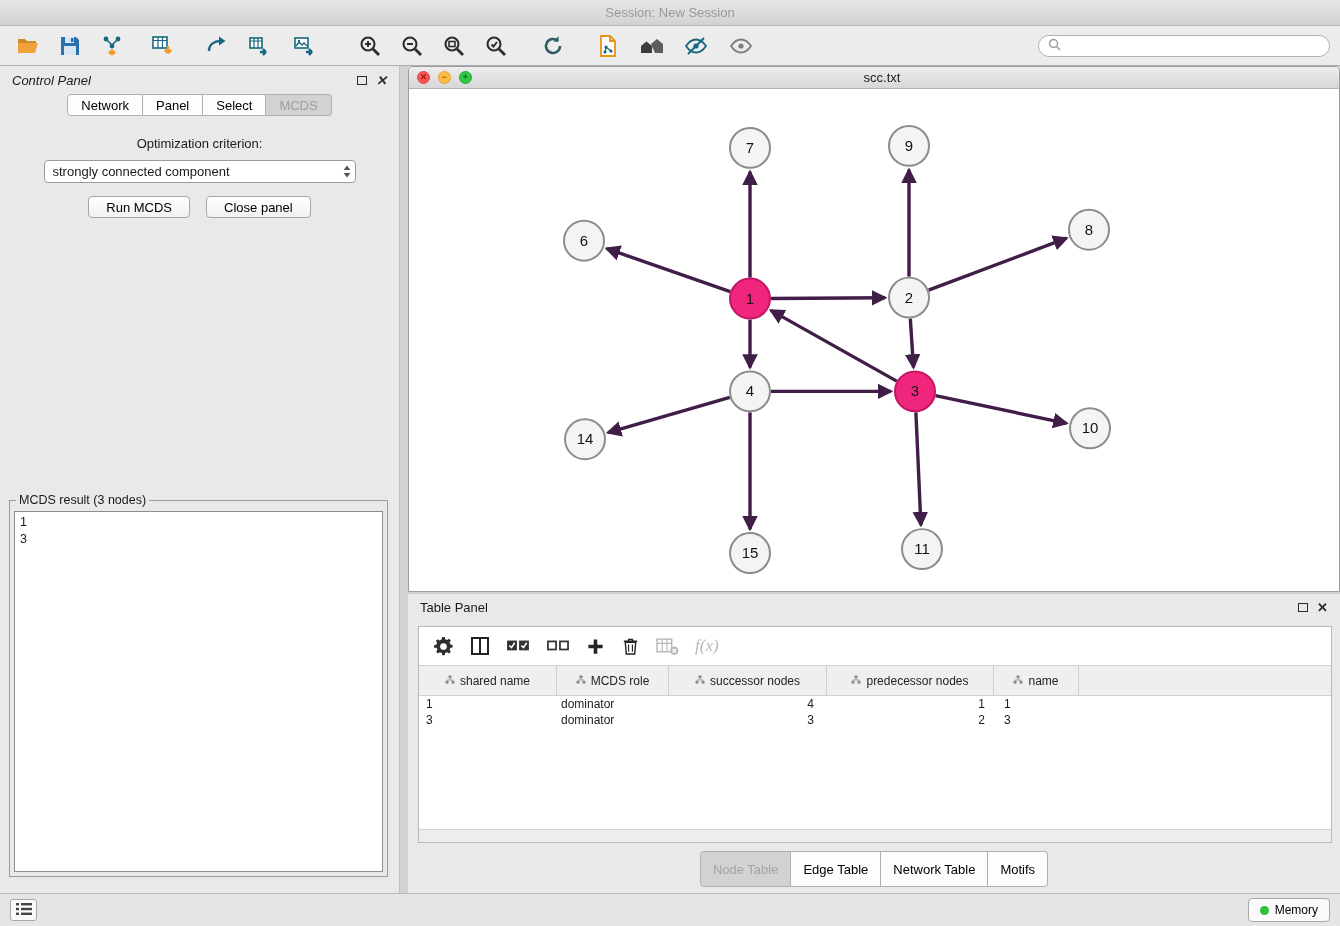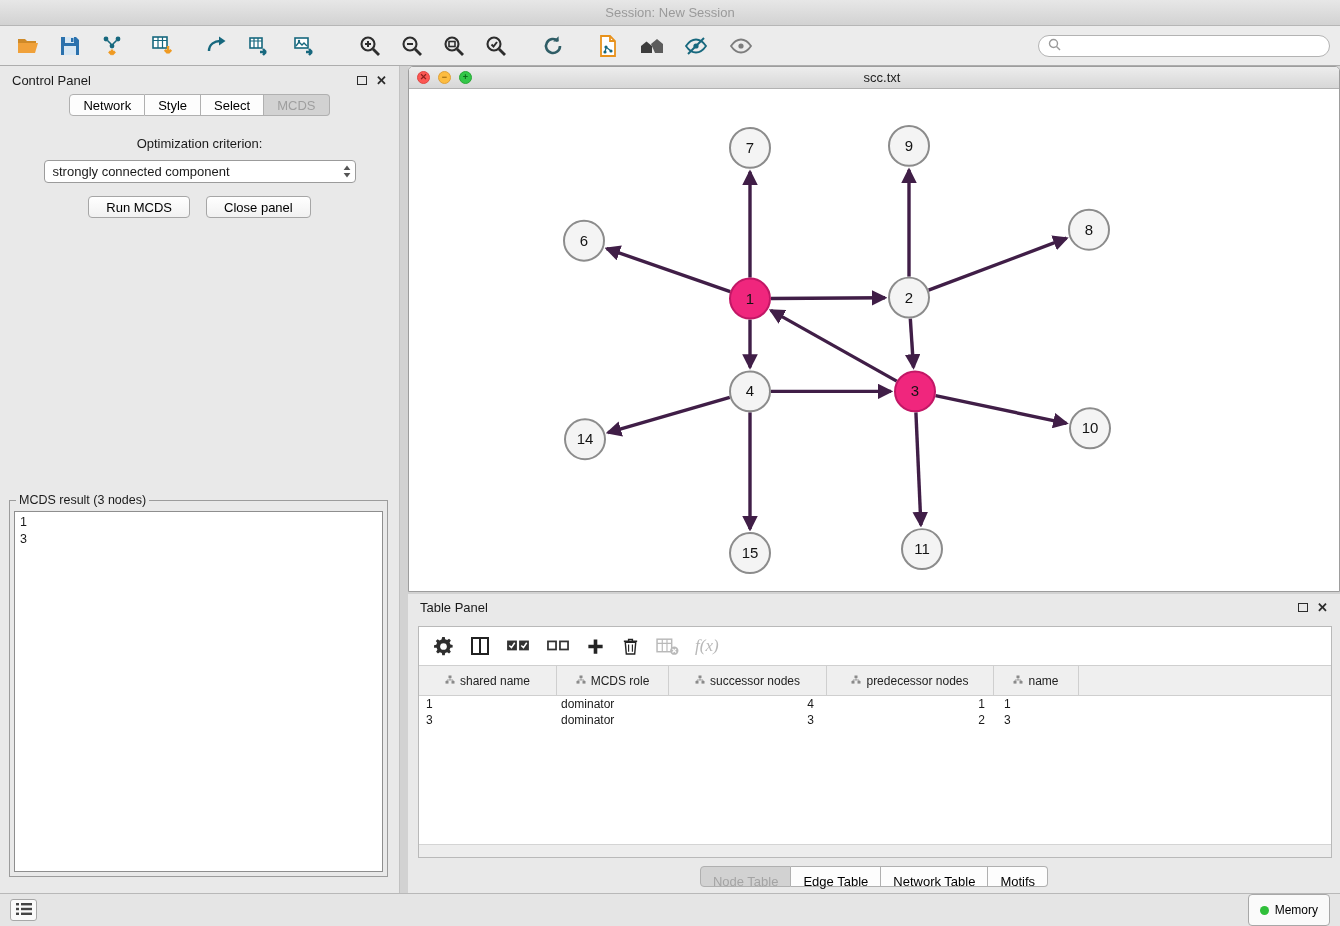--- a/index.html
+++ b/index.html
@@ -32,21 +32,21 @@
     border-radius:12px; display:flex; align-items:center; padding:0 9px; gap:5px; }
   .search input { border:none; outline:none; background:transparent; flex:1; font-size:12px;
     font-family:"Liberation Sans",sans-serif; }
 
   
   .main { flex:1; display:flex; min-height:0; }
 
   
   .control-panel { width:400px; flex:0 0 auto; background:#e9e9e9; position:relative;
     border-right:1px solid #c2c2c2; }
-  .cp-header { height:28px; display:flex; align-items:center; padding:0 12px; font-size:13px; }
+  .cp-header { height:28px; display:flex; align-items:center; padding:0 12px; font-size:13px;font-style:italic; }
   .win-controls { margin-left:auto; display:flex; align-items:center; gap:9px; }
   .float-ic { width:10px; height:9px; border:1.6px solid #2c2c2c; display:inline-block; }
   .close-ic { font-size:13px; font-weight:bold; color:#2c2c2c; line-height:1; }
   .cp-tabs { display:flex; justify-content:center; }
   .cp-tab { font-size:13px; height:22px; padding:0 13px; background:#fdfdfd; border:1px solid #b0b0b0;
     border-left-width:0; cursor:default; font-family:"Liberation Sans",sans-serif; }
   .cp-tab:first-child { border-left-width:1px; border-radius:4px 0 0 4px; }
   .cp-tab:last-child { border-radius:0 4px 4px 0; }
   .cp-tab.active { background:#d2d2d2; color:#9f9f9f; }
   .opt-label { text-align:center; margin-top:20px; font-size:13px; }
@@ -101,32 +101,32 @@
   .dt-row { display:grid; grid-template-columns:138px 112px 158px 167px 85px minmax(0,1fr); height:16px; }
   .dt-td { font-size:12px; display:flex; align-items:center; overflow:hidden; white-space:nowrap; }
   .dt-td.c0 { padding-left:7px; }
   .dt-td.c1 { padding-left:4px; }
   .dt-td.c2 { justify-content:flex-end; padding-right:13px; }
   .dt-td.c3 { justify-content:flex-end; padding-right:9px; }
   .dt-td.c4 { padding-left:10px; }
   .dt-body { flex:1; min-height:0; background:#fff; }
   .hscroll { height:13px; flex:0 0 auto; background:#ededed; border-top:1px solid #d4d4d4; }
   .tp-tabs { display:flex; justify-content:center; margin:8px 0 6px; flex:0 0 auto; }
-  .tp-tab { font-size:13px; height:21px; padding:7px 12px; background:#fdfdfd; border:1px solid #b0b0b0;
+  .tp-tab { font-size:13px; height:36px; padding:7px 12px; background:#fdfdfd; border:1px solid #b0b0b0;
     border-left-width:0; cursor:default; font-family:"Liberation Sans",sans-serif; }
   .tp-tab:first-child { border-left-width:1px; border-radius:4px 0 0 4px; }
   .tp-tab:last-child { border-radius:0 4px 4px 0; }
   .tp-tab.active { background:#d2d2d2; color:#a4a4a4; }
 
   
   .statusbar { height:33px; flex:0 0 auto; background:#e5e5e5; border-top:1px solid #b8b8b8;
     display:flex; align-items:center; padding:0 10px; }
   .list-btn { width:27px; height:22px; background:#fafafa; border:1px solid #a8a8a8; border-radius:3px;
     display:flex; align-items:center; justify-content:center; cursor:default; }
-  .memory-btn { margin-left:auto; height:32px; background:#fafafa; border:1px solid #a8a8a8;
+  .memory-btn { margin-left:auto; height:24px; background:#fafafa; border:1px solid #a8a8a8;
     border-radius:4px; display:flex; align-items:center; gap:6px; padding:0 11px; font-size:12px;
     font-family:"Liberation Sans",sans-serif; }
   .mem-dot { width:9px; height:9px; border-radius:50%; background:#2fbf3a; }
 </style>
 </head>
 <body>
 
 <div class="app">
 
   <div class="titlebar">
@@ -264,21 +264,21 @@
     <div class="control-panel">
       <div class="cp-header">
         <span>Control Panel</span>
         <span class="win-controls">
           <span class="float-ic"></span>
           <span class="close-ic">✕</span>
         </span>
       </div>
       <div class="cp-tabs">
           <button class="cp-tab">Network</button>
-          <button class="cp-tab">Style</button>
+          <button class="cp-tab">Panel</button>
           <button class="cp-tab">Select</button>
           <button class="cp-tab active">MCDS</button>
         </div>
       <div class="opt-label">Optimization criterion:</div>
       <div class="criterion">
         <span>strongly connected component</span>
         <span class="spin">
             <svg width="8" height="13" viewBox="0 0 8 13">
               <path d="M4 .5L7.4 5H.6z" fill="#555"></path>
               <path d="M4 12.5L.6 8h6.8z" fill="#555"></path>

